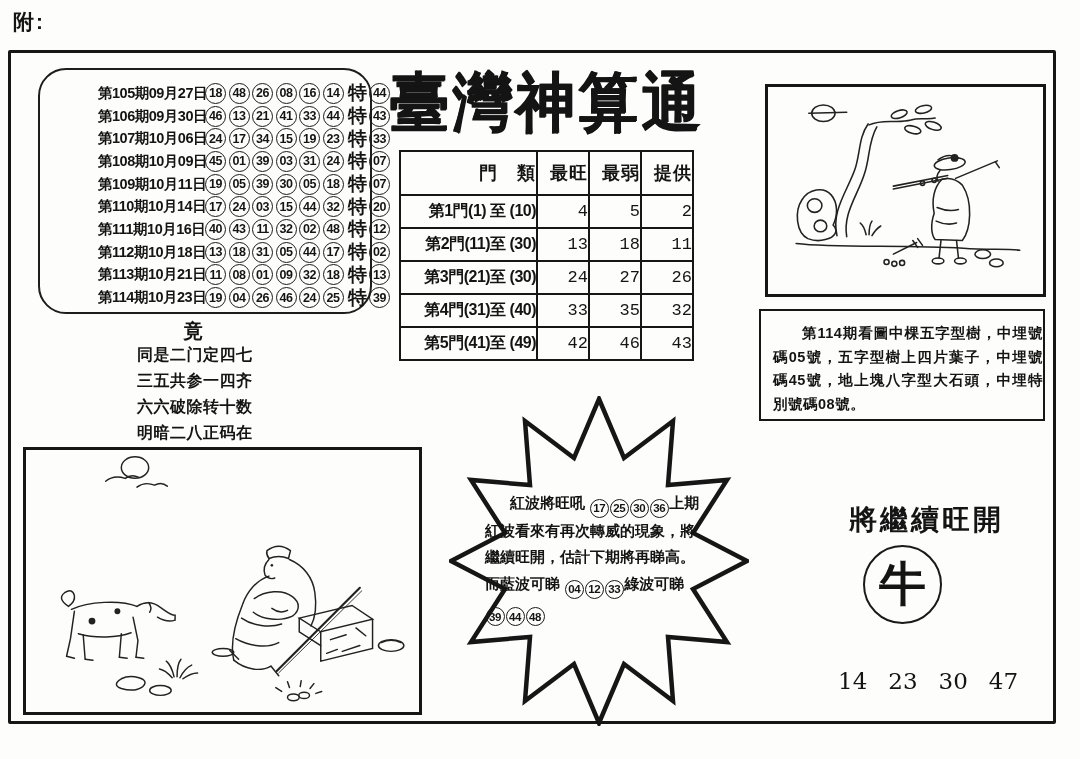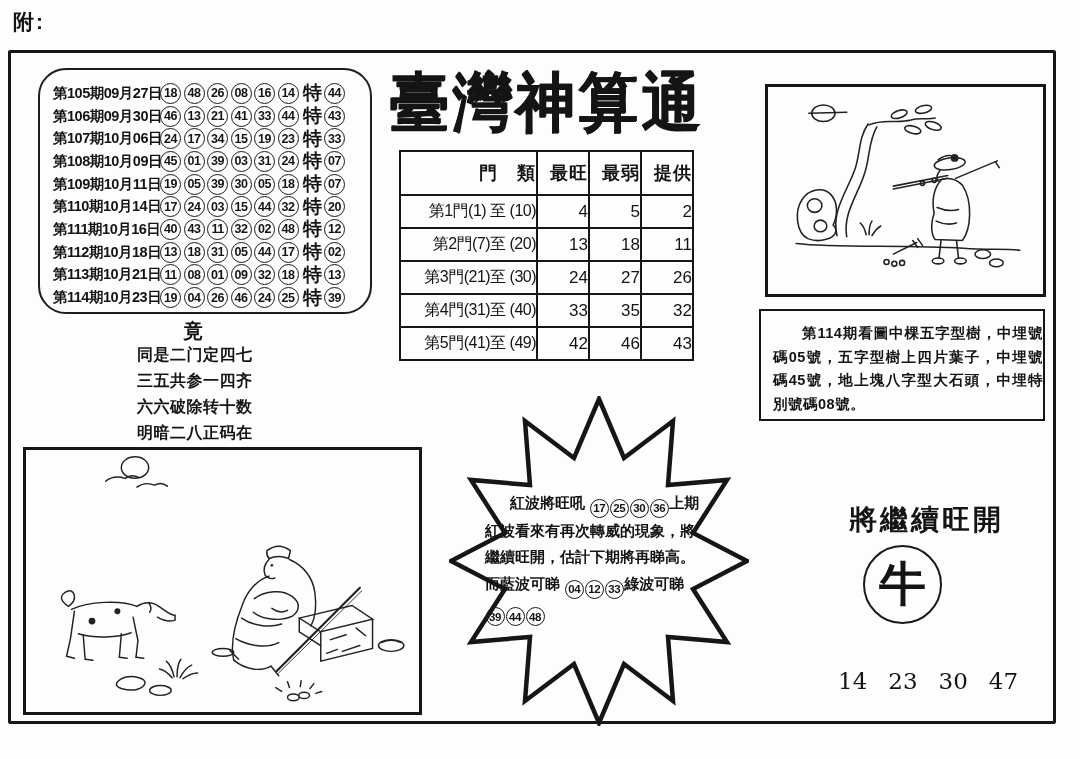--- a/index.html
+++ b/index.html
@@ -9,39 +9,39 @@
   .abs { position:absolute; }
 
   .fu { left:13px; top:8px; font-size:21px; font-weight:bold; letter-spacing:2px; }
 
   .outer-frame { left:8px; top:50px; width:1048px; height:674px; border:3px solid #161616; border-radius:2px; }
 
   
   .results-box { left:38px; top:68px; width:334px; height:246px; border:2.5px solid #1d1d1d;
                  border-radius:28px; padding:12px 0 0 13px; background:#fdfdfc; }
   .result-row { display:flex; align-items:center; height:22.7px; white-space:nowrap; }
-  .r-label { width:107px; flex:0 0 107px; font-size:14.5px; font-weight:bold; letter-spacing:-0.5px; }
+  .r-label { width:107px; flex:0 0 107px; font-size:14.5px; font-weight:bold; letter-spacing:-0.5px;margin-left:45px; }
   .circ { display:inline-flex; align-items:center; justify-content:center; flex:0 0 auto;
           width:21px; height:21px; border:1.6px solid #1a1a1a; border-radius:50%;
           font-size:12.5px; font-weight:bold; margin-right:2.5px; letter-spacing:-0.5px; }
   .te { font-size:19px; font-weight:bold; margin:0 2px 0 2px; }
 
   
   .main-title { left:378px; top:60px; width:338px; height:84px; text-align:center;
                 font-family:"DejaVu Serif", serif; font-weight:900; font-size:59px;
                 letter-spacing:4px; white-space:nowrap;
                 text-shadow:1px 0 0 #141414, 0 1px 0 #141414; transform:scaleY(1.08); transform-origin:top; }
 
   
   .stats { left:399px; top:150px; border-collapse:collapse; table-layout:fixed; }
   .stats th, .stats td { border:2.5px solid #161616; padding:0; text-align:right; background:#fdfdfc; }
   .stats th { height:44px; font-size:18px; font-weight:bold; letter-spacing:1px; }
   .stats td { height:33px; }
-  .cat-cell { width:137px; font-size:16px; font-weight:normal; text-align:center; letter-spacing:-0.5px; }
-  .num-cell { width:52px; font-family:Liberation Sans, sans-serif; font-size:17px; }
+  .cat-cell { width:137px; font-size:16px; font-weight:bold; text-align:center; letter-spacing:-0.5px; }
+  .num-cell { width:52px; font-family:Liberation Mono, monospace; font-size:17px; }
 
   
   .tr-illus { left:765px; top:84px; width:281px; height:213px; border:3px solid #161616; background:#fdfdfc; }
   
   .tip-box { left:759px; top:309px; width:286px; height:112px; border:2.5px solid #161616;
              padding:11px 0 0 12px; background:#fdfdfc; }
   .tip-text { font-size:14.5px; font-weight:bold; line-height:23.5px; text-indent:2em;
               letter-spacing:0.5px; text-align:justify; }
 
   
@@ -205,21 +205,21 @@
       </tr>
     </thead>
     <tbody>
       <tr>
         <td class="cat-cell">第1門(1) 至 (10)</td>
         <td class="num-cell">4</td>
         <td class="num-cell">5</td>
         <td class="num-cell">2</td>
       </tr>
       <tr>
-        <td class="cat-cell">第2門(7)至 (20)</td>
+        <td class="cat-cell">第2門(11)至 (30)</td>
         <td class="num-cell">13</td>
         <td class="num-cell">18</td>
         <td class="num-cell">11</td>
       </tr>
       <tr>
         <td class="cat-cell">第3門(21)至 (30)</td>
         <td class="num-cell">24</td>
         <td class="num-cell">27</td>
         <td class="num-cell">26</td>
       </tr>

